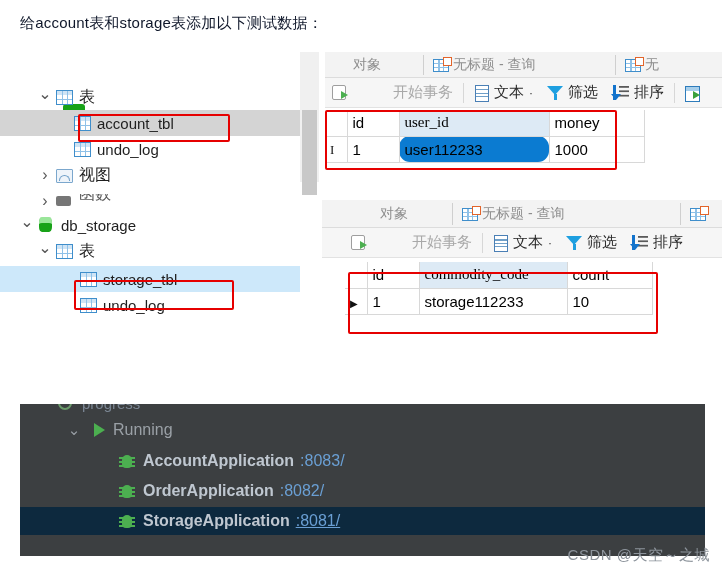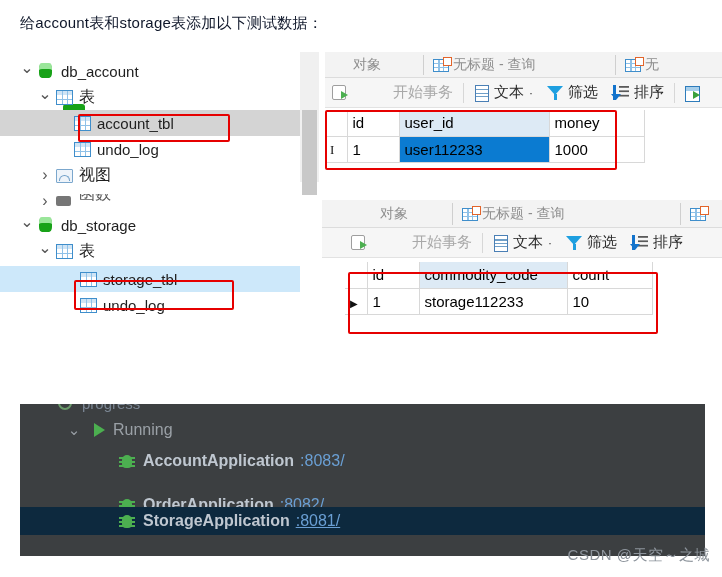--- a/index.html
+++ b/index.html
@@ -196,24 +196,24 @@
   .dot-caret { font-size:12px;color:#333; }
 
   
   table.dg { border-collapse: collapse; font-size:15px; background:#fff; }
   table.dg th, table.dg td {
     border-right:1px solid #d8d8d8; border-bottom:1px solid #d8d8d8;
     padding: 2px 5px; font-weight:normal; text-align:left; height:26px;
     white-space:nowrap; color:#000;
   }
   table.dg th { background:#ffffff; font-weight:normal; }
-  table.dg th.hl { background:#ddeaf5; }
+  table.dg th.hl { background:#ddeaf5;font-family:Liberation Serif, serif; }
   td.num, th.num { text-align:right; }
   td.gut, th.gut { width:22px; background:#fff; text-align:center; padding:0; color:#111;}
-  td.selcell { background:#0b7bd1; color:#ffffff; }
+  td.selcell { background:#0b7bd1; color:#ffffff;border-radius:11px; }
   .caret-r::before { content:"\25B6"; font-size:10px; color:#111; }
   .ibeam::before { content:"I"; font-family:"Liberation Serif", serif; font-size:13px; color:#111; }
 
   
   .h-sec {
     position:absolute; left:20px; top:373px;
     font-size:16px; font-weight:bold; color:#3d3d3d; white-space:nowrap;
   }
 
   
@@ -274,26 +274,20 @@
 
 <div id="page">
 
   <div class="intro">给account表和storage表添加以下测试数据：</div>
 
   <div class="tree-panel">
 
     <div class="sliver"></div>
     <div class="sliver2"></div>
 
-    <div class="tree-row" style="top:6px;">
-      <span style="width:18px"></span>
-      <span class="chev down"></span>
-      <span class="ic ic-db"></span>
-      <span class="tree-label">db_account</span>
-    </div>
 
     <div class="tree-row" style="top:32px;">
       <span style="width:36px"></span>
       <span class="chev down"></span>
       <span class="ic ic-tbl"></span>
       <span class="tree-label cn">表</span>
     </div>
 
     <div class="tree-row sel-grey" style="top:58px;">
       <span style="width:72px"></span>
@@ -500,21 +494,21 @@
       <span class="running-label">Running</span>
     </div>
 
     <div class="ide-row" style="top:43px;">
       <span style="width:99px"></span>
       <span class="bug"></span>
       <span class="app-name">AccountApplication</span>
       <span class="app-port">:8083/</span>
     </div>
 
-    <div class="ide-row" style="top:87px;">
+    <div class="ide-row" style="top:73px;">
       <span style="width:99px"></span>
       <span class="bug"></span>
       <span class="app-name">OrderApplication</span>
       <span class="app-port">:8082/</span>
     </div>
 
     <div class="ide-row hl" style="top:103px;">
       <span style="width:99px"></span>
       <span class="bug"></span>
       <span class="app-name">StorageApplication</span>

